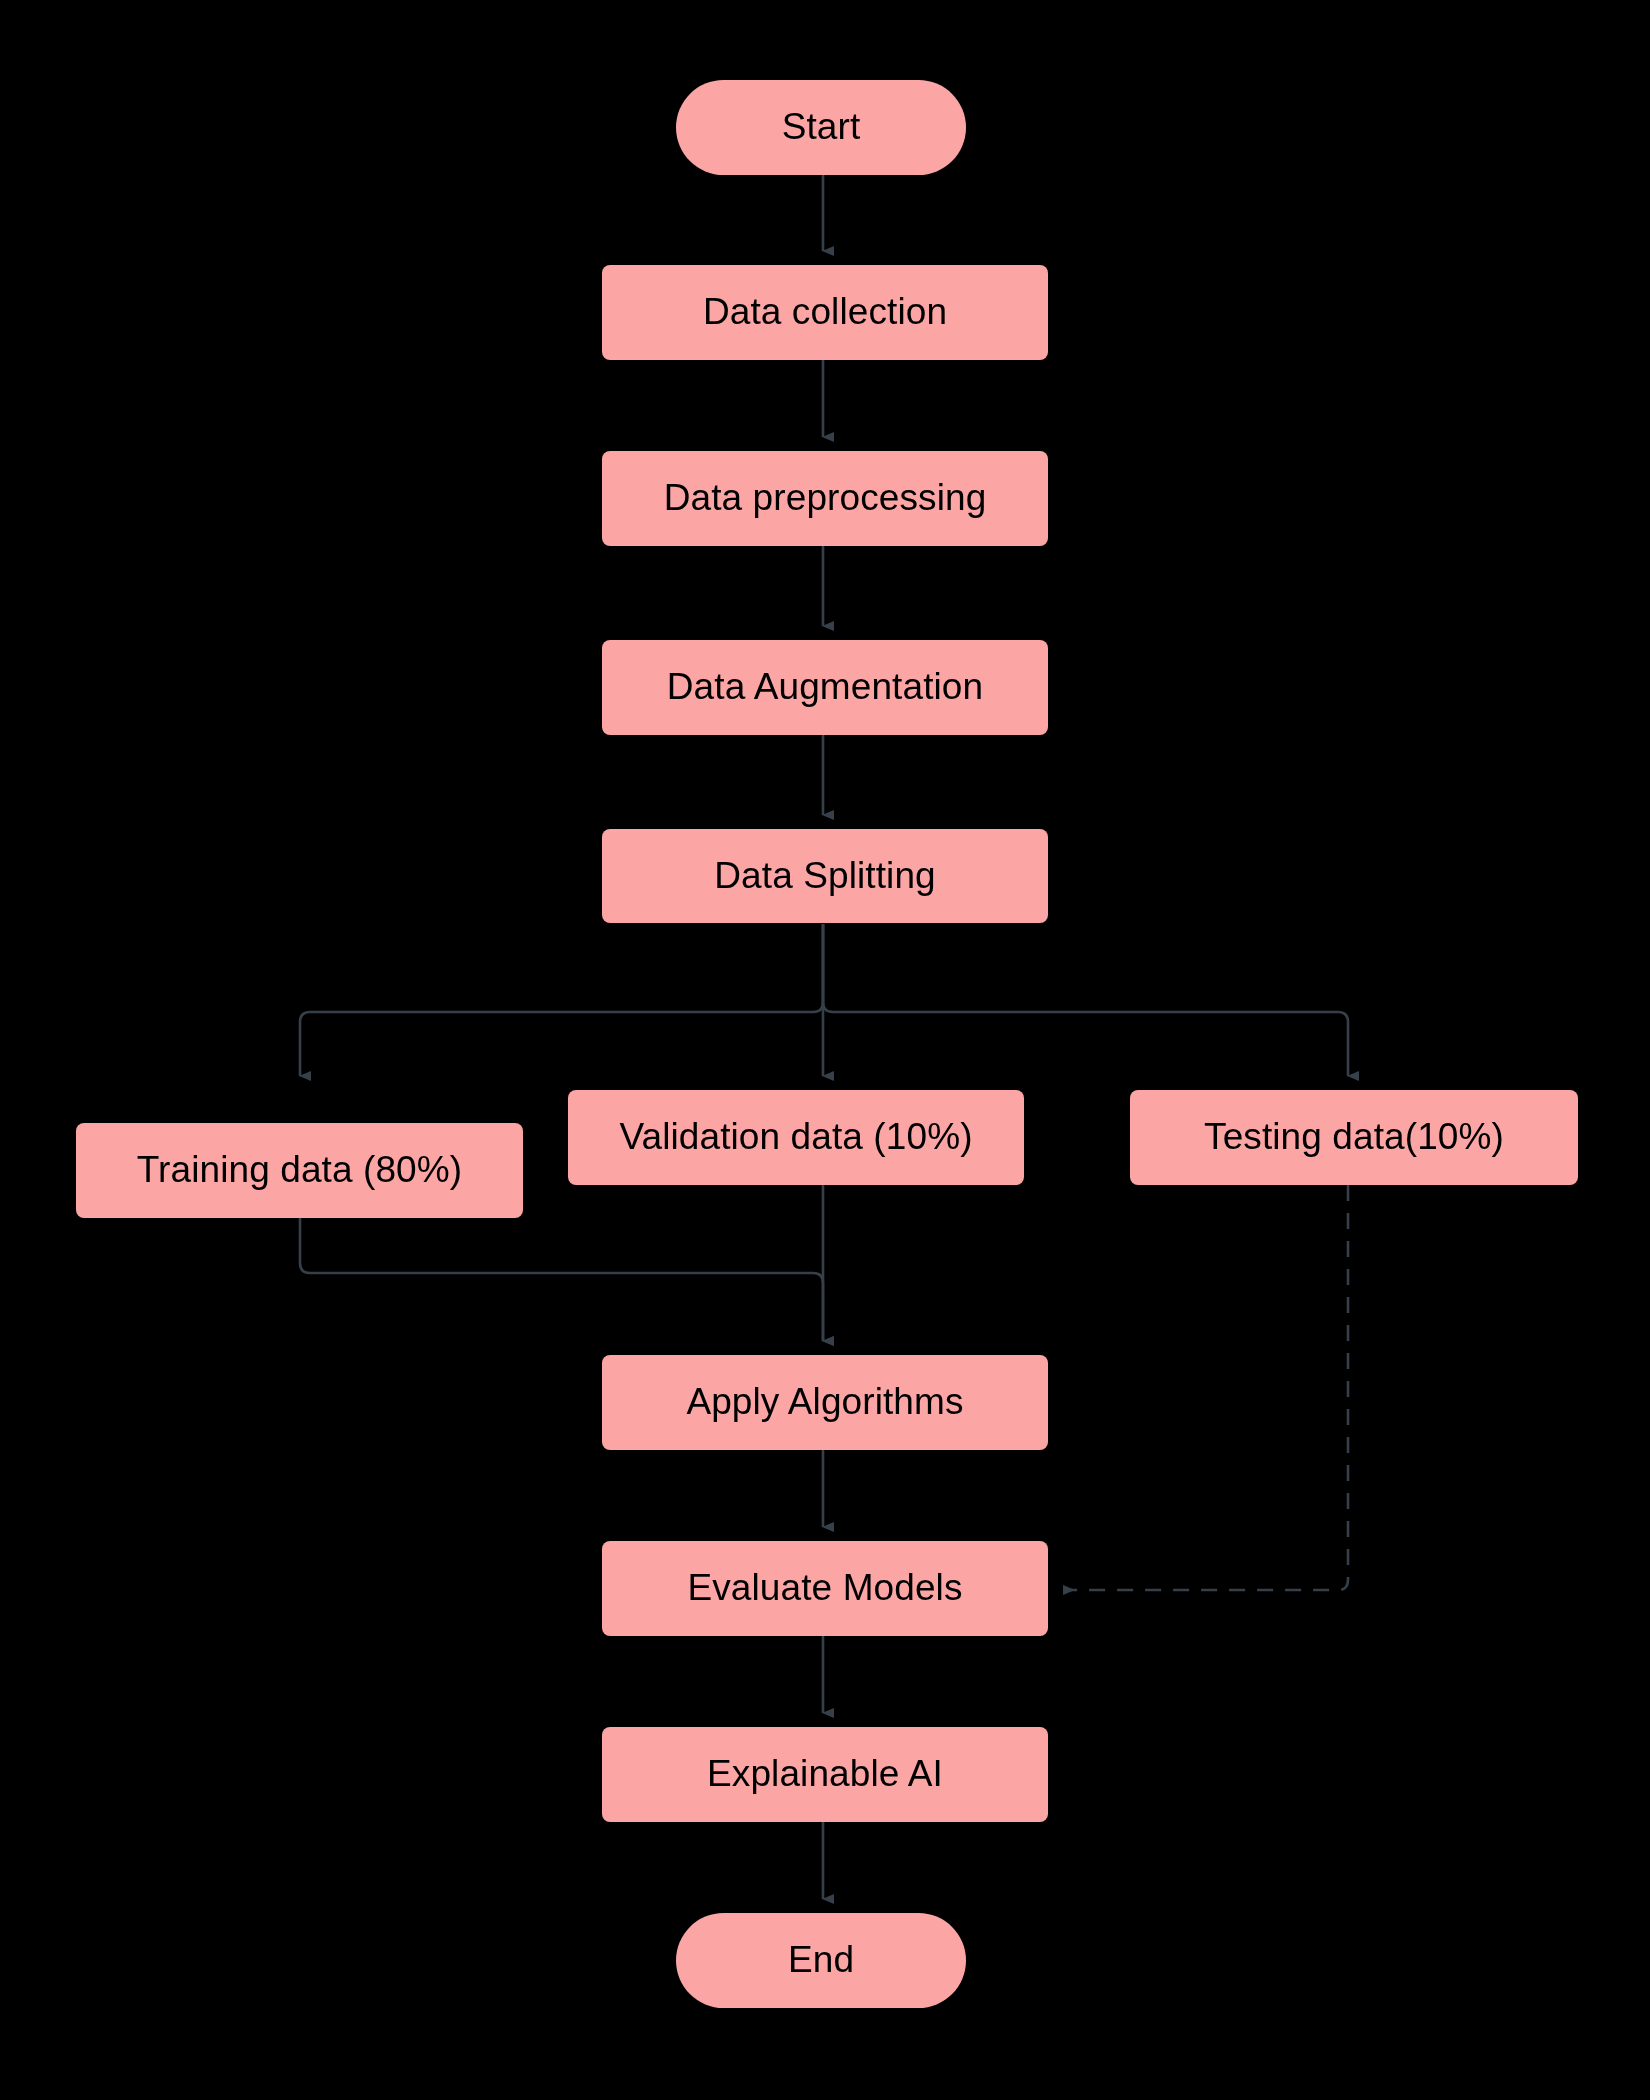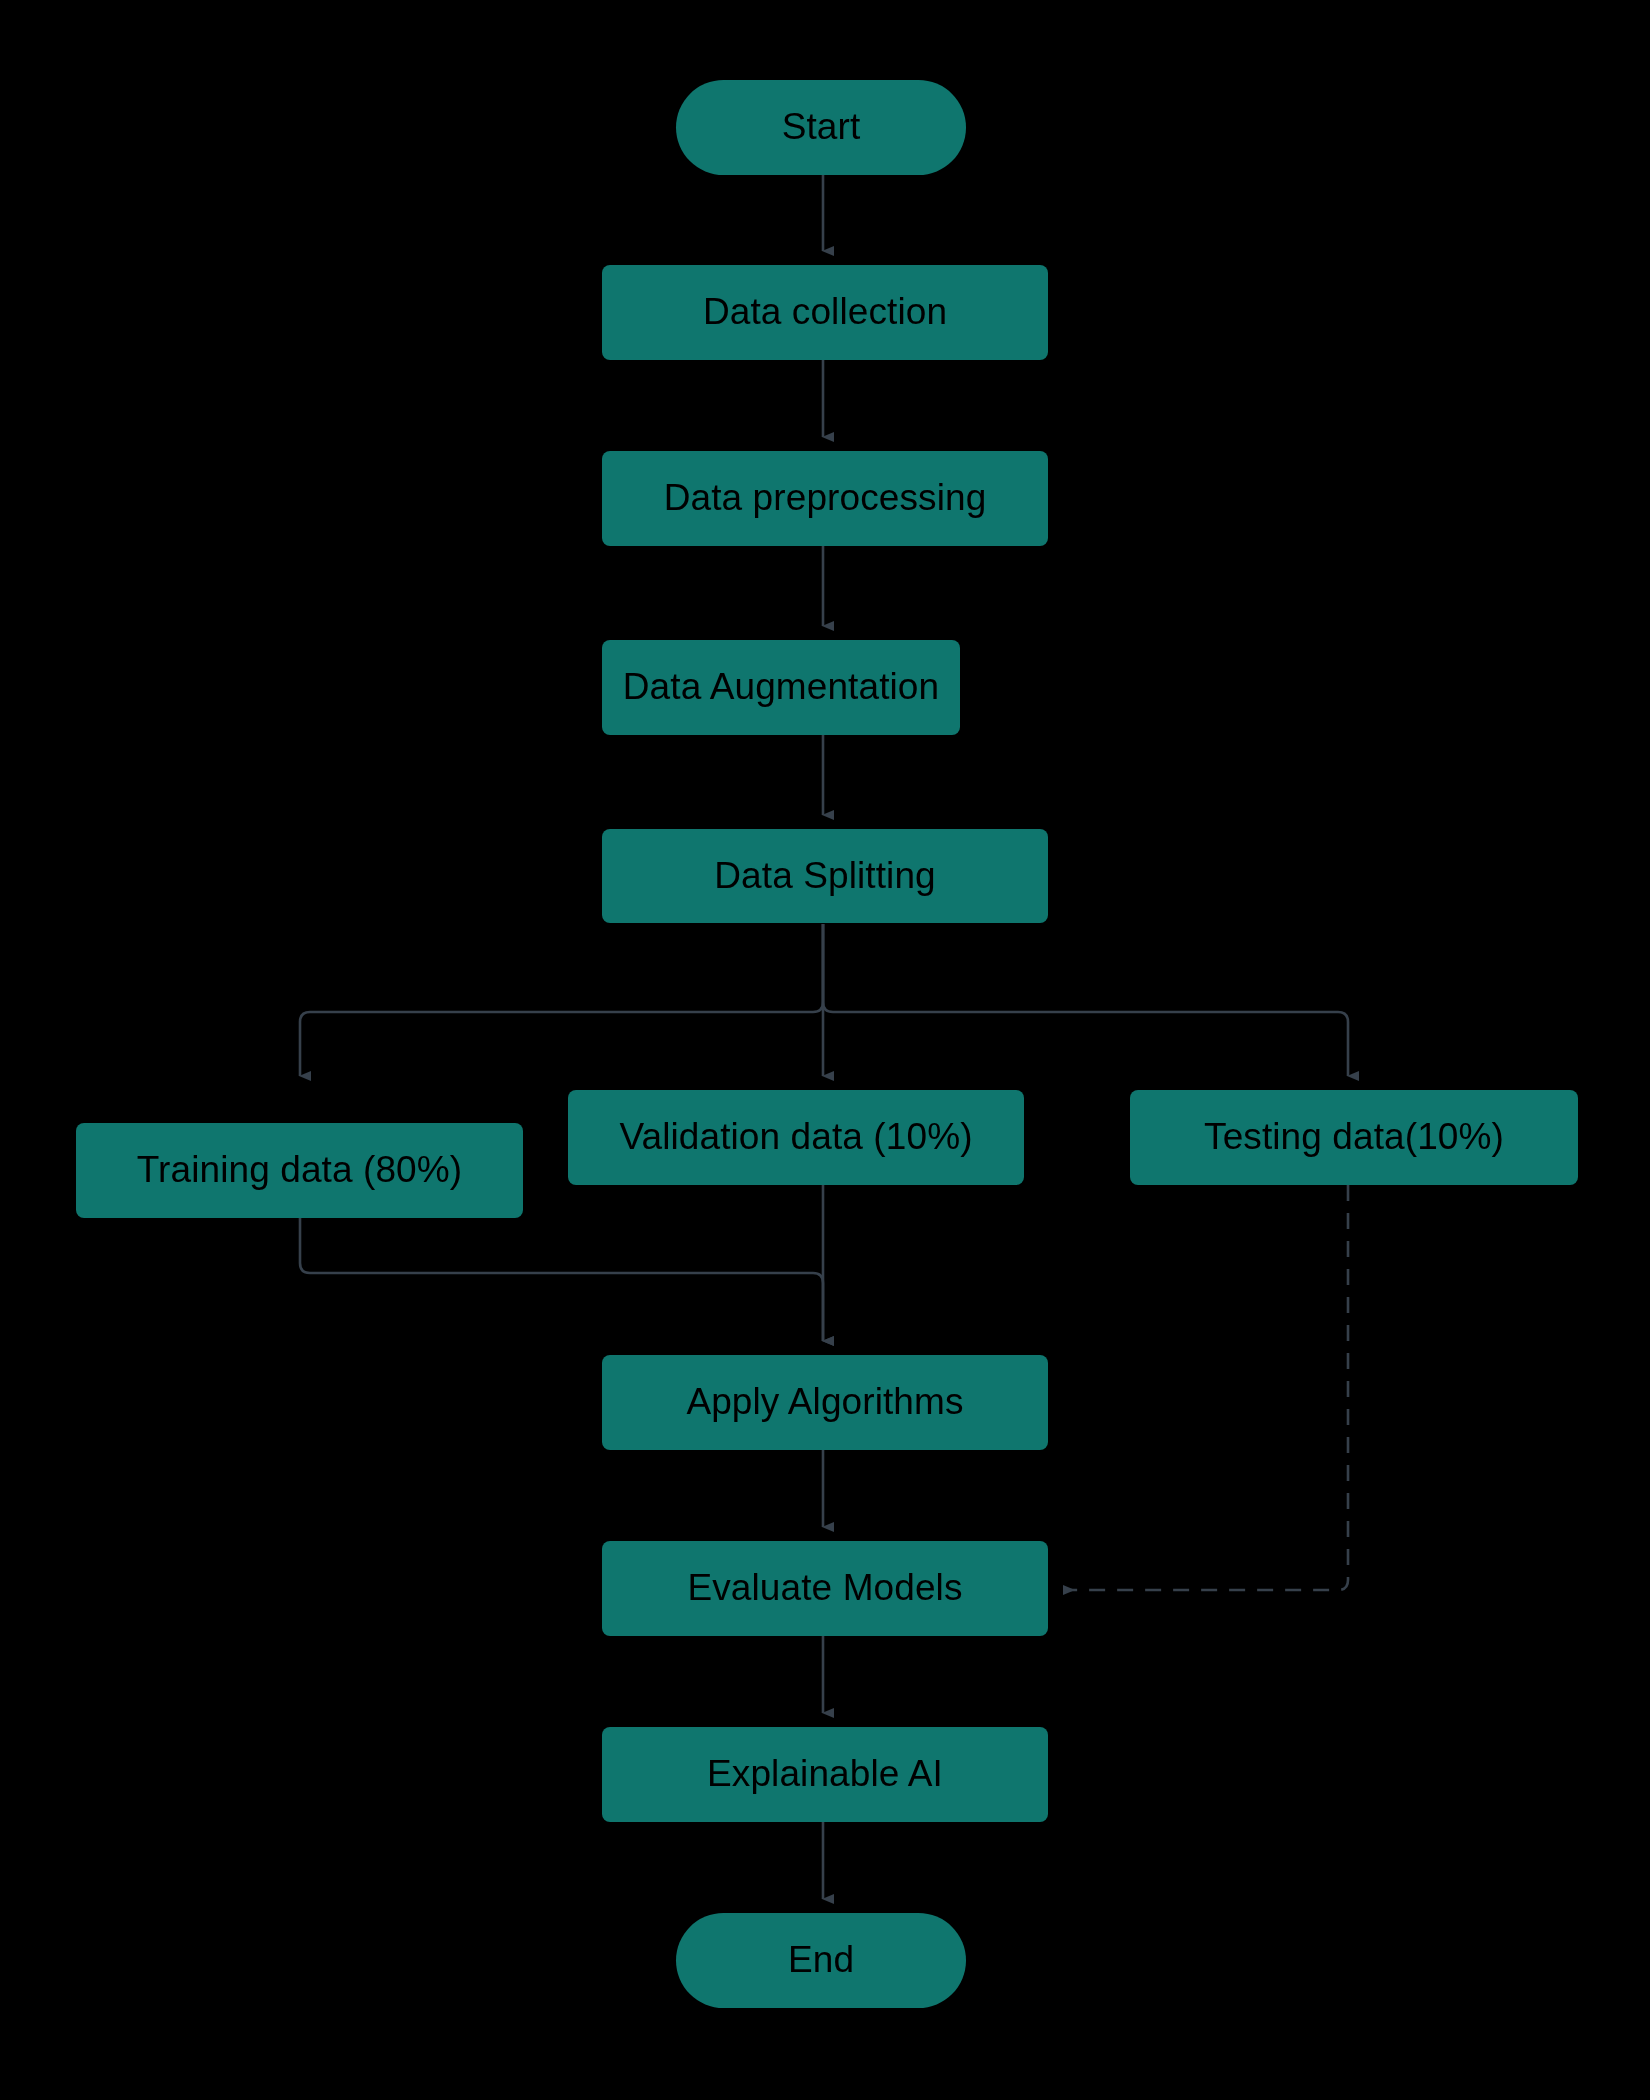--- a/index.html
+++ b/index.html
@@ -24,21 +24,21 @@
     position: absolute;
     left: 0;
     top: 0;
     width: 1650px;
     height: 2100px;
     pointer-events: none;
   }
   .node {
     position: absolute;
     box-sizing: border-box;
-    background: #0f766e;
+    background: #fca5a5;
     color: #000000;
     display: flex;
     align-items: center;
     justify-content: center;
     text-align: center;
     font-size: 37px;
     font-weight: 400;
     line-height: 1.1;
     letter-spacing: 0.1px;
     white-space: nowrap;
@@ -106,21 +106,21 @@
   </div>
 
   <div class="node process" style="left:602px; top:265px; width:446px; height:95px;">
     <span class="node-label">Data collection</span>
   </div>
 
   <div class="node process" style="left:602px; top:451px; width:446px; height:95px;">
     <span class="node-label">Data preprocessing</span>
   </div>
 
-  <div class="node process" style="left:602px; top:640px; width:358px; height:95px;">
+  <div class="node process" style="left:602px; top:640px; width:446px; height:95px;">
     <span class="node-label">Data Augmentation</span>
   </div>
 
   <div class="node process" style="left:602px; top:829px; width:446px; height:94px;">
     <span class="node-label">Data Splitting</span>
   </div>
 
   <div class="node process" style="left:76px; top:1090px; width:447px; height:95px;margin-top:33px;">
     <span class="node-label">Training data (80%)</span>
   </div>

